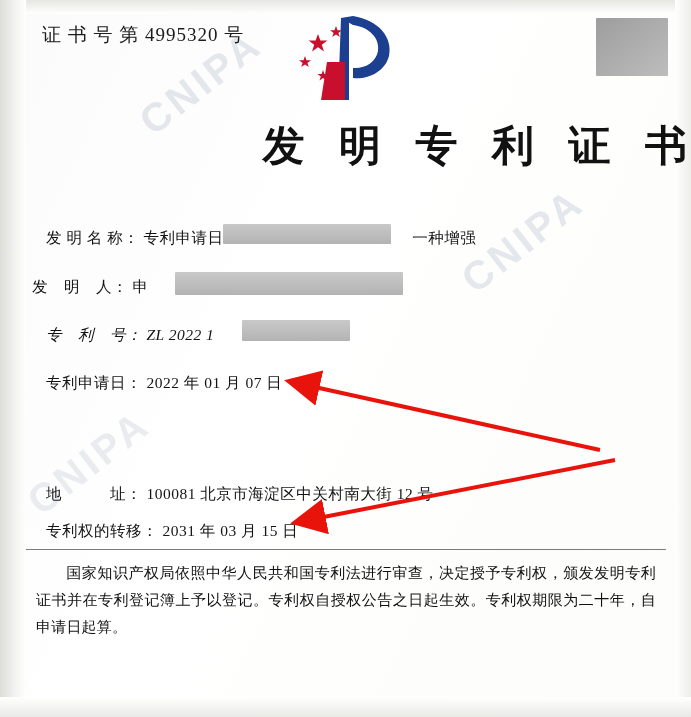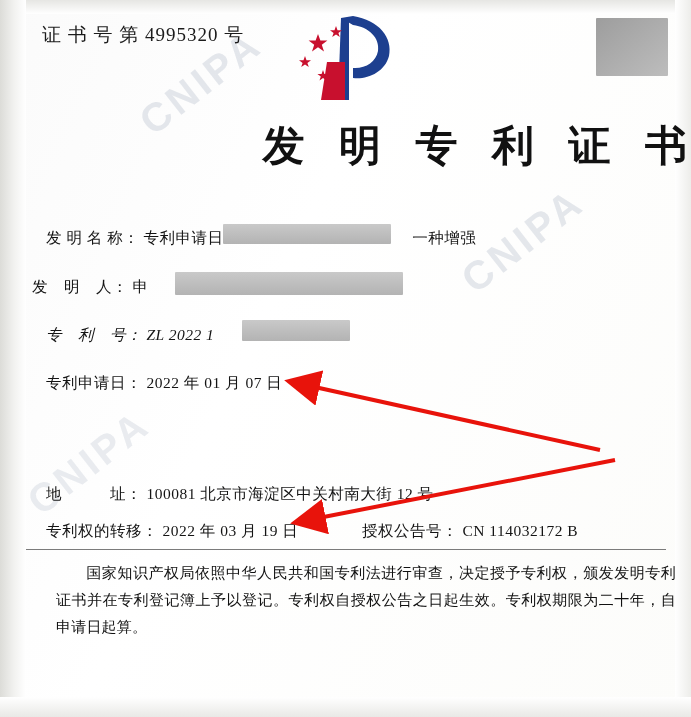--- a/index.html
+++ b/index.html
@@ -137,21 +137,20 @@
   }
 
   
   .para {
     position: absolute;
     font-size: 15px;
     line-height: 27px;
     color: #111;
     text-align: justify;
     letter-spacing: .2px;
-    margin-left: 20px;
   }
   .para .indent { display: inline-block; width: 30px; }
 
   
   .arrow-svg {
     position: absolute;
     left: 270px;
     top: 370px;
     width: 350px;
     height: 170px;
@@ -225,25 +224,21 @@
   </div>
 
 
   <div class="field" style="left:46px; top:484px;">
     <span class="lbl">地　　　址：</span>
     <span class="val">100081 北京市海淀区中关村南大街 12 号</span>
   </div>
 
   <div class="field" style="left:46px; top:521px;">
     <span class="lbl">专利权的转移：</span>
-    <span class="val">2022 年 03 月 19 日</span>
-  </div>
-  <div class="field" style="left:362px; top:521px;">
-    <span class="lbl">授权公告号：</span>
-    <span class="val">CN 114032172 B</span>
+    <span class="val">2031 年 03 月 15 日</span>
   </div>
 
   <div class="hr-line" style="top:549px;"></div>
 
   <div class="para" style="left:36px; top:560px; width:620px;">
     <span class="indent"></span><span>国家知识产权局依照中华人民共和国专利法进行审查，决定授予专利权，颁发发明专利证书并在专利登记簿上予以登记。专利权自授权公告之日起生效。专利权期限为二十年，自申请日起算。</span>
   </div>
 
   <svg class="arrow-svg" viewBox="0 0 350 170">
     <defs>

